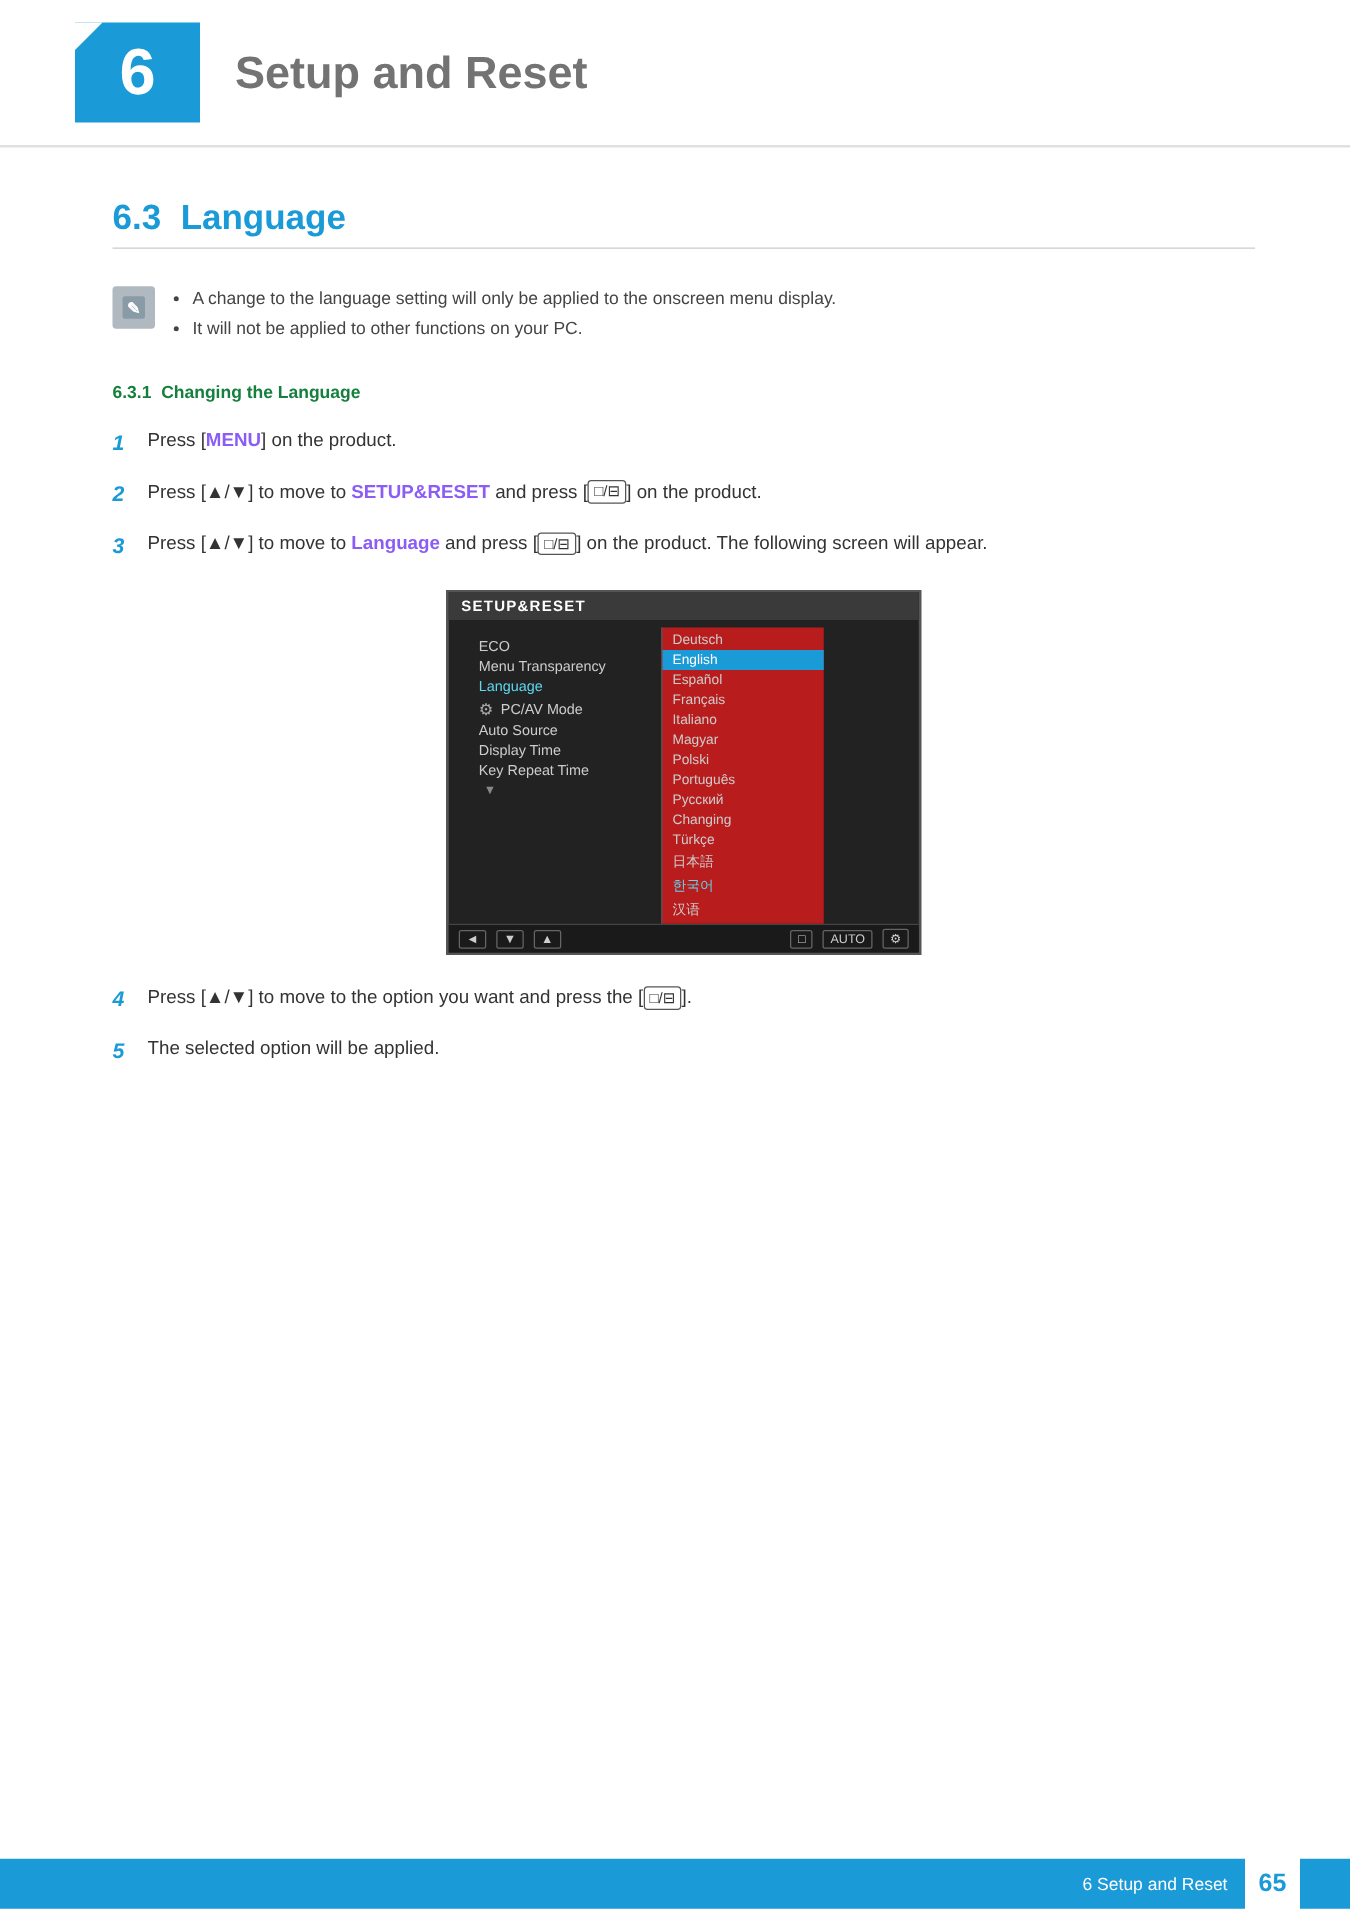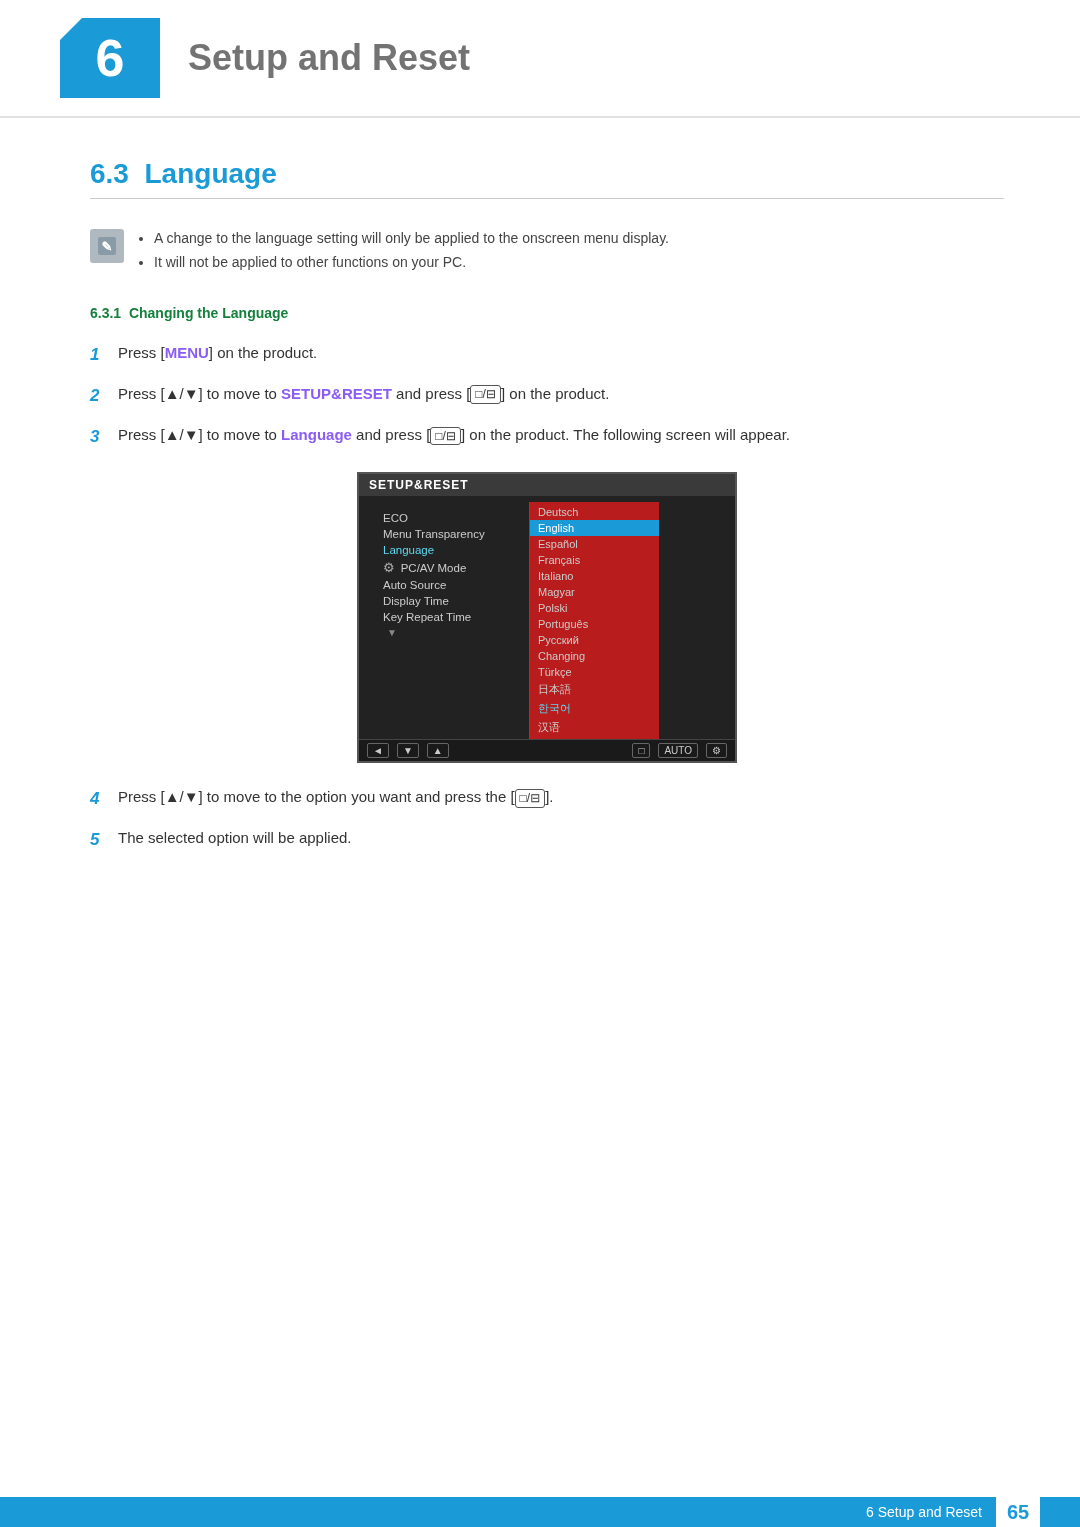--- a/index.html
+++ b/index.html
@@ -235,21 +235,21 @@
       color: #ccc;
       border-radius: 2px;
     }
 
     
     .page-footer {
       position: fixed;
       bottom: 0;
       left: 0;
       width: 1080px;
-      height: 30px;
+      height: 40px;
       background: #1a9ad7;
       display: flex;
       align-items: center;
       justify-content: flex-end;
       padding-right: 40px;
       gap: 14px;
     }
     .footer-text {
       color: #fff;
       font-size: 14px;

